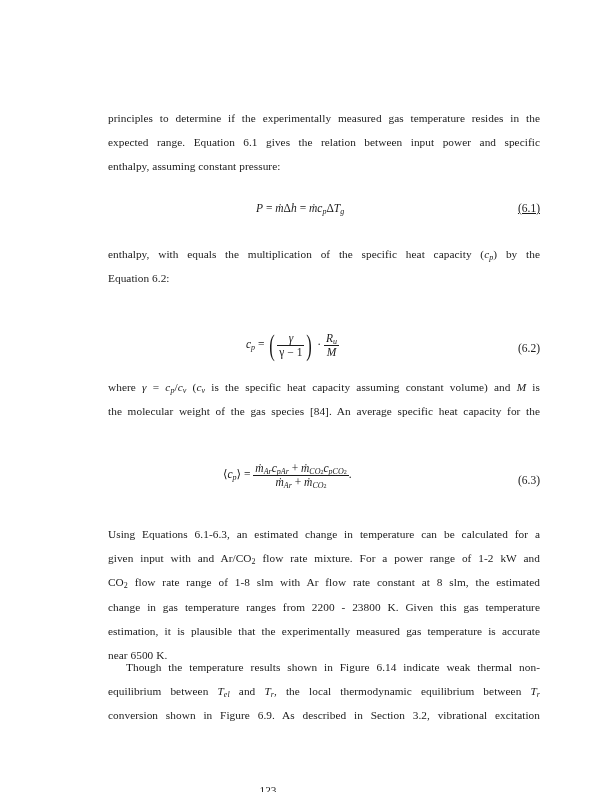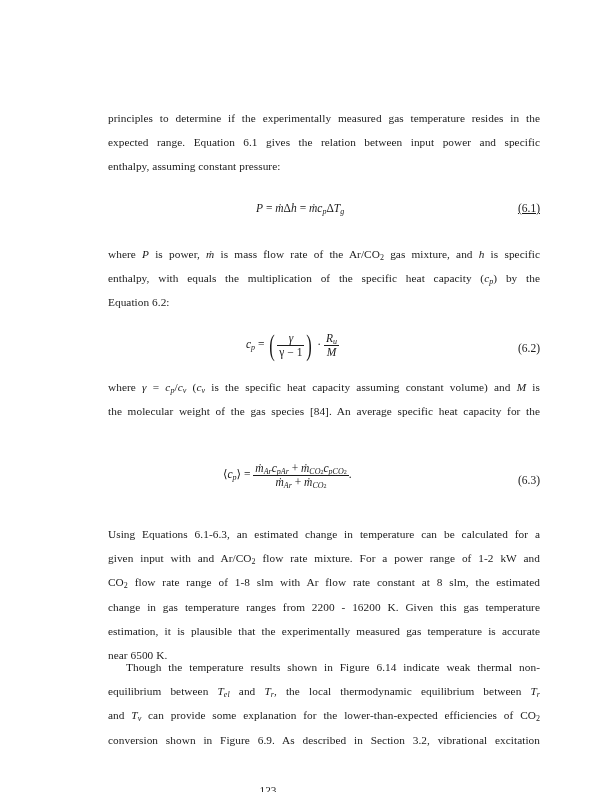--- a/index.html
+++ b/index.html
@@ -32,21 +32,20 @@
     <span class="ln">expected range.  Equation 6.1 gives the relation between input power and specific</span>
     <span class="ln last">enthalpy, assuming constant pressure:</span>
   </div>
 
   <div class="eq" style="top:160px; height:24px;">
     <span class="body" style="left:148px; top:4px;"><i>P</i><span> = </span><i>ṁ</i><span>Δ</span><i>h</i><span> = </span><i>ṁ</i><i>c</i><sub><i>p</i></sub><span>Δ</span><i>T</i><sub><i>g</i></sub></span>
     <span class="num" style="top:4px;text-decoration:underline;">(6.1)</span>
   </div>
 
   <div class="para" style="top:204px;">
-    <span class="ln"><span>where </span><i>P</i><span> is power, </span><i>ṁ</i><span> is mass flow rate of the Ar/CO</span><sub>2</sub><span> gas mixture, and </span><i>h</i><span> is specific</span></span>
     <span class="ln"><span>enthalpy, with equals the multiplication of the specific heat capacity (</span><i>c</i><sub><i>p</i></sub><span>) by the</span></span>
     <span class="ln last">Equation 6.2:</span>
   </div>
 
   <div class="eq" style="top:290px; height:44px;">
     <span class="body" style="left:138px; top:2px; white-space:nowrap;"><i>c</i><sub><i>p</i></sub><span> = </span><span class="paren">(</span><span class="frac"><span class="n"><i>γ</i></span><span class="d">γ − 1</span></span><span class="paren">)</span><span> · </span><span class="frac"><span class="n"><i>R</i><sub><i>u</i></sub></span><span class="d"><i>M</i></span></span></span>
     <span class="num" style="top:14px;padding-left:16px;">(6.2)</span>
   </div>
 
   <div class="para" style="top:337px;">
@@ -56,26 +55,25 @@
 
   <div class="eq" style="top:422px; height:44px;">
     <span class="body" style="left:115px; top:2px; white-space:nowrap;"><span>⟨</span><i>c</i><sub><i>p</i></sub><span>⟩</span><span> = </span><span class="frac"><span class="n"><i>ṁ</i><sub><i>Ar</i></sub><i>c</i><sub><i>pAr</i></sub><span> + </span><i>ṁ</i><sub><i>CO</i><span style="font-size:6px;">2</span></sub><i>c</i><sub><i>pCO</i><span style="font-size:6px;">2</span></sub></span><span class="d"><i>ṁ</i><sub><i>Ar</i></sub><span> + </span><i>ṁ</i><sub><i>CO</i><span style="font-size:6px;">2</span></sub></span></span><span>.</span></span>
     <span class="num" style="top:14px;">(6.3)</span>
   </div>
 
   <div class="para" style="top:484px;">
     <span class="ln">Using Equations 6.1-6.3, an estimated change in temperature can be calculated for a</span>
     <span class="ln"><span>given input with and Ar/CO</span><sub>2</sub><span> flow rate mixture.  For a power range of 1-2 kW and</span></span>
     <span class="ln"><span>CO</span><sub>2</sub><span> flow rate range of 1-8 slm with Ar flow rate constant at 8 slm, the estimated</span></span>
-    <span class="ln">change in gas temperature ranges from 2200 - 16200 K. Given this gas temperature</span>
+    <span class="ln">change in gas temperature ranges from 2200 - 23800 K. Given this gas temperature</span>
     <span class="ln">estimation, it is plausible that the experimentally measured gas temperature is accurate</span>
     <span class="ln last">near 6500 K.</span>
   </div>
 
   <div class="para" style="top:617px;">
     <span class="ln indent">Though the temperature results shown in Figure 6.14 indicate weak thermal non-</span>
     <span class="ln"><span>equilibrium between </span><i>T</i><sub><i>el</i></sub><span> and </span><i>T</i><sub><i>r</i></sub><span>, the local thermodynamic equilibrium between </span><i>T</i><sub><i>r</i></sub></span>
-    <span class="ln"><span>and </span><i>T</i><sub><i>v</i></sub><span> can provide some explanation for the lower-than-expected efficiencies of CO</span><sub>2</sub></span>
     <span class="ln">conversion shown in Figure 6.9.  As described in Section 3.2, vibrational excitation</span>
   </div>
 
   <div class="pagenum">123</div>
 </div>
 
 </body></html>

